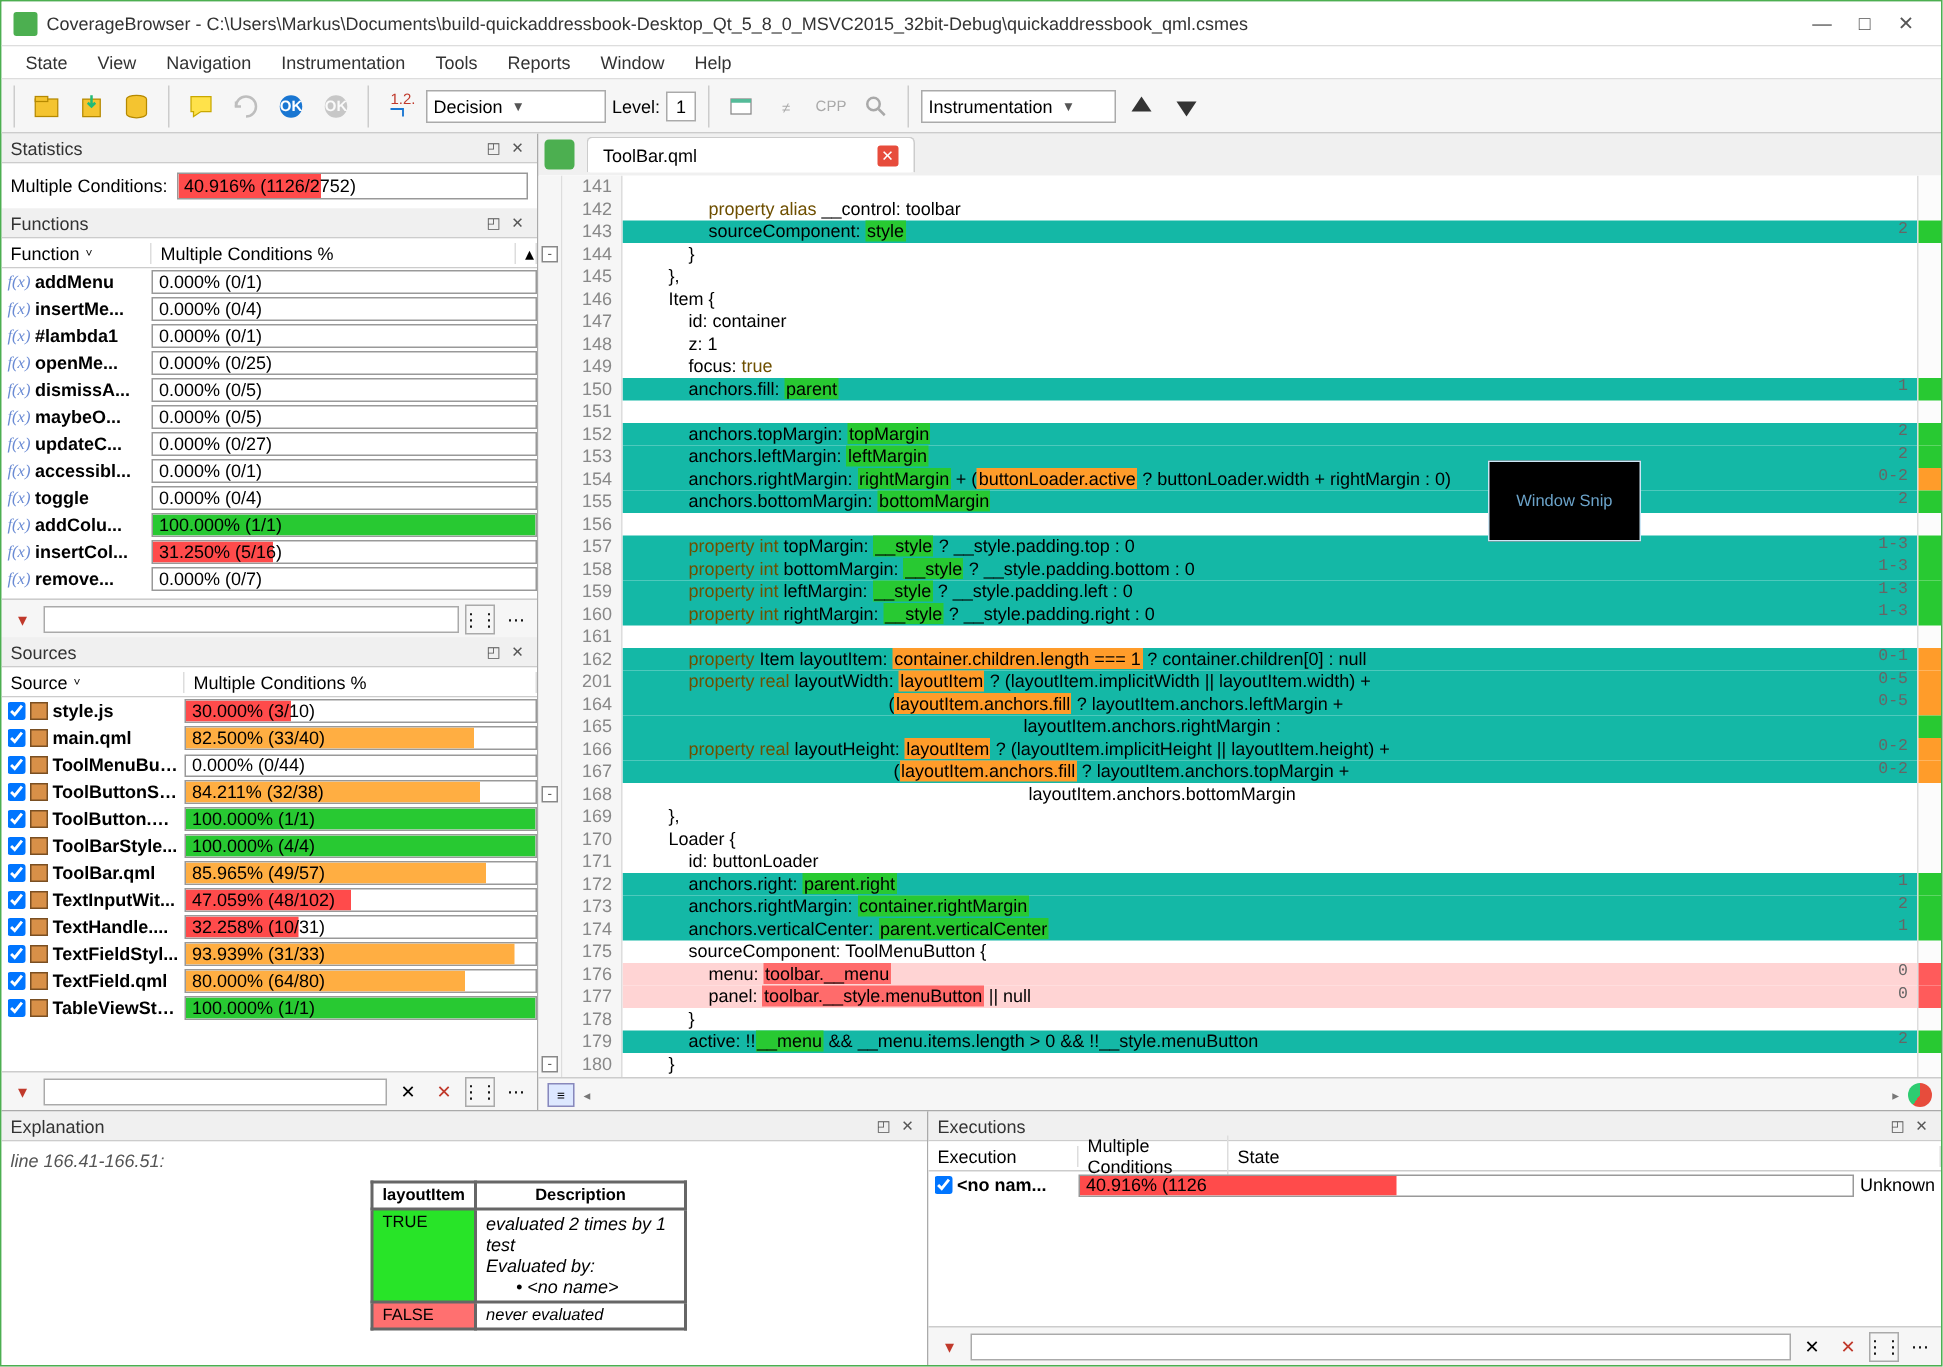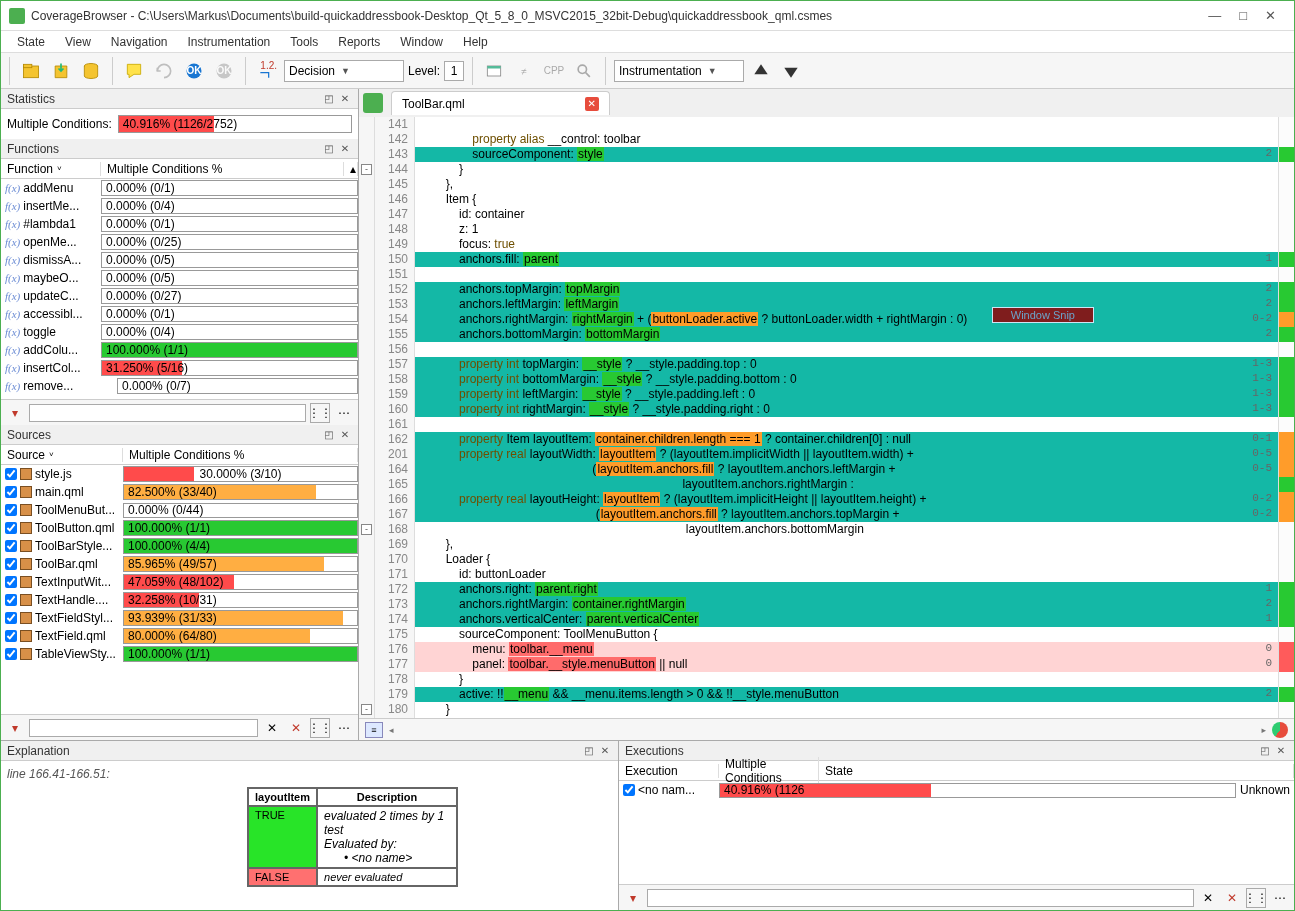--- a/index.html
+++ b/index.html
@@ -29,21 +29,21 @@
 .green { background: #28c932; }
 .red { background: #ff4b4b; }
 .orange { background: #ffae42; }
 .table-head { display: flex; background: #fff; border-bottom: 1px solid #ccc; height: 20px; align-items: center; font-size: 11px; }
 .table-head > div { padding: 0 6px; border-right: 1px solid #ddd; }
 .func-list, .src-list { flex: 1; overflow: auto; background: #fff; }
 .row { display: flex; align-items: center; height: 18px; font-size: 11px; }
 .row .c1 { display: flex; align-items: center; gap: 3px; padding: 0 4px; overflow: hidden; }
 .row .c2 { flex: 1; }
 .fx { color: #6a8bd4; font-style: italic; font-family: "Times New Roman", serif; font-size: 11px; }
-.truncate { white-space: nowrap; overflow: hidden; text-overflow: ellipsis; }
+.truncate { white-space: nowrap; overflow: hidden; text-overflow: ellipsis; font-weight: bold; }
 .filter-bar { height: 26px; background: #f6f6f6; display: flex; align-items: center; padding: 0 4px; gap: 4px; border-top: 1px solid #ccc; }
 .filter-bar input { flex: 1; height: 18px; border: 1px solid #aaa; padding: 0 4px; font-size: 11px; }
 .filter-bar .fbtn { width: 20px; height: 20px; display: flex; align-items: center; justify-content: center; cursor: pointer; font-size: 12px; }
 .right-col { flex: 1; display: flex; flex-direction: column; }
 .src-tab-bar { height: 28px; display: flex; align-items: center; background: #f0f0f0; padding: 0 4px; }
 .src-tab { display: flex; align-items: center; background: #fff; border: 1px solid #ccc; height: 24px; padding: 0 10px; gap: 120px; border-bottom: none; border-radius: 4px 4px 0 0; }
 .src-tab .close { width: 14px; height: 14px; background: #e74c3c; color: #fff; display: flex; align-items: center; justify-content: center; border-radius: 2px; font-size: 10px; cursor: pointer; }
 .code-area { flex: 1; background: #fff; display: flex; overflow: hidden; position: relative; }
 .gutter { width: 40px; background: #f6f6f6; border-right: 1px solid #ddd; font-family: "Courier New", monospace; color: #888; text-align: right; padding: 0 6px 0 0; line-height: 15px; font-size: 11px; }
 .fold-gutter { width: 16px; background: #f6f6f6; border-right: 1px solid #ddd; }
@@ -61,21 +61,21 @@
 .explanation-panel { width: 618px; display: flex; flex-direction: column; border-right: 1px solid #aaa; }
 .explanation-body { flex: 1; background: #fff; padding: 6px; overflow: auto; }
 .exec-panel { flex: 1; display: flex; flex-direction: column; }
 .exp-table { border-collapse: collapse; margin-top: 6px; }
 .exp-table td, .exp-table th { border: 2px solid #666; padding: 2px 6px; font-size: 11px; vertical-align: top; }
 .exp-true { background: #28e428; width: 60px; height: 40px; }
 .exp-false { background: #ff7070; width: 60px; }
 .src-icon { width: 12px; height: 12px; background: #d89048; border: 1px solid #7a4f22; display: inline-block; }
 .chk { width: 12px; height: 12px; }
 .fold-marker { width:11px; height:11px; border:1px solid #888; background:#fff; font-size:9px; line-height:9px; text-align:center; color:#555; }
-.snip-hint { position:absolute; right:200px; top:190px; background:#7f1d1d; border:1px solid #cde6f5; color:#6ba3c9; padding:1px 18px; font-size:11px; }
+.snip-hint { position:absolute; right:200px; top:190px; background:#000000; border:1px solid #cde6f5; color:#6ba3c9; padding:20px 18px; font-size:11px; }
 </style>
 </head>
 <body>
 
 <div class="title-bar">
   <div class="icon"></div>
   <div class="title">CoverageBrowser - C:\Users\Markus\Documents\build-quickaddressbook-Desktop_Qt_5_8_0_MSVC2015_32bit-Debug\quickaddressbook_qml.csmes</div>
   <div class="winbtns">
     <span>—</span>
     <span>□</span>
@@ -332,21 +332,21 @@
           <div class="c2 bar-bg" style="height: 16px;">
             <div class="bar-fill red" style="width: 31.25%;"></div>
             <div class="bar-text">31.250% (5/16)</div>
           </div>
         </div>
         <div class="row">
           <div class="c1" style="width: 100px;">
             <span class="fx">f(x)</span>
             <span class="truncate">remove...</span>
           </div>
-          <div class="c2 bar-bg" style="height: 16px; margin-left: 16px;">
+          <div class="c2 bar-bg" style="height: 16px;">
             <div class="bar-fill " style="width: 0%;"></div>
             <div class="bar-text">0.000% (0/7)</div>
           </div>
         </div>
       </div>
     <div class="filter-bar">
       <span class="fbtn" style="color:#c0392b">▾</span>
       <input style="">
       <span class="fbtn" style="border:1px solid #aaa">⋮⋮</span>
       <span class="fbtn">⋯</span>
@@ -365,21 +365,21 @@
         </div>
       <div style="flex:1">Multiple Conditions %</div>
     </div>
     <div class="src-list" id="src-list">
         <div class="row">
           <div class="c1" style="width: 122px;">
             <input type="checkbox" class="chk" checked="" style="">
             <span class="src-icon"></span>
             <span class="truncate">style.js</span>
           </div>
-          <div class="c2 bar-bg" style="height: 16px; justify-content: center;">
+          <div class="c2 bar-bg" style="height: 16px;">
             <div class="bar-fill red" style="width: 30%;"></div>
             <div class="bar-text">30.000% (3/10)</div>
           </div>
         </div>
         <div class="row">
           <div class="c1" style="width: 122px;">
             <input type="checkbox" class="chk" checked="" style="">
             <span class="src-icon"></span>
             <span class="truncate">main.qml</span>
           </div>
@@ -390,20 +390,31 @@
         </div>
         <div class="row">
           <div class="c1" style="width: 122px;">
             <input type="checkbox" class="chk" checked="" style="">
             <span class="src-icon"></span>
             <span class="truncate">ToolMenuBut...</span>
           </div>
           <div class="c2 bar-bg" style="height: 15px;">
             <div class="bar-fill " style="width: 0%;"></div>
             <div class="bar-text">0.000% (0/44)</div>
+          </div>
+        </div>
+        <div class="row">
+          <div class="c1" style="width: 122px;">
+            <input type="checkbox" class="chk" checked="" style="">
+            <span class="src-icon"></span>
+            <span class="truncate">ToolButtonSt...</span>
+          </div>
+          <div class="c2 bar-bg" style="height: 16px;">
+            <div class="bar-fill orange" style="width: 84.2%;"></div>
+            <div class="bar-text">84.211% (32/38)</div>
           </div>
         </div>
         <div class="row">
           <div class="c1" style="width: 122px;">
             <input type="checkbox" class="chk" checked="" style="">
             <span class="src-icon"></span>
             <span class="truncate">ToolButton.qml</span>
           </div>
           <div class="c2 bar-bg" style="height: 16px;">
             <div class="bar-fill green" style="width: 100%;"></div>

